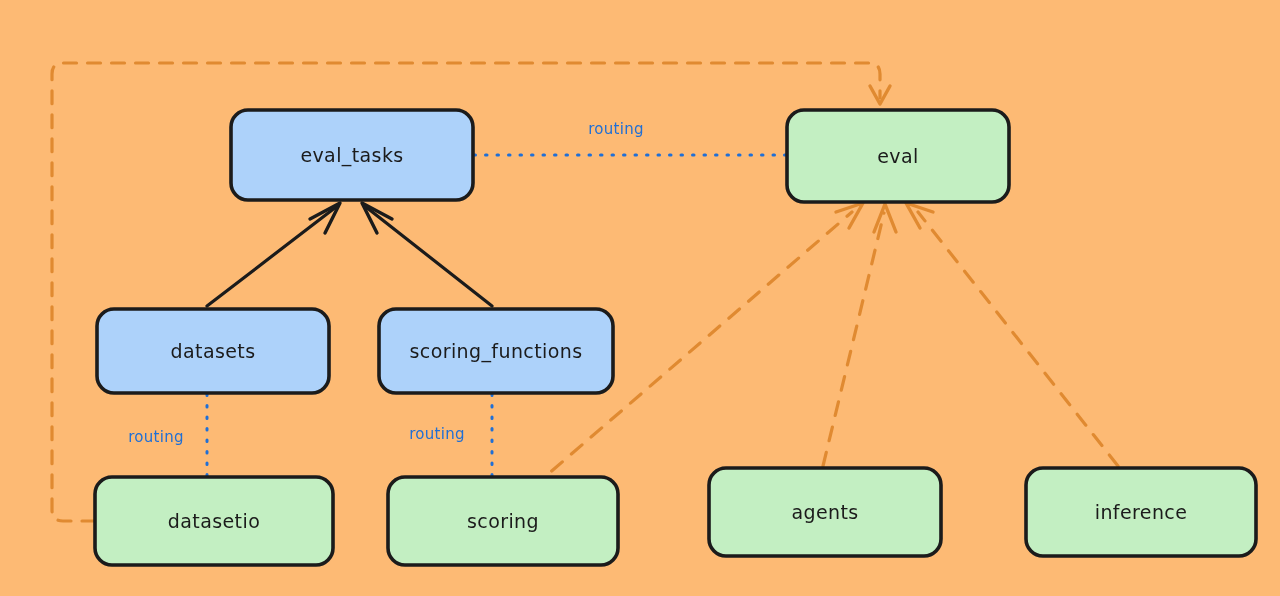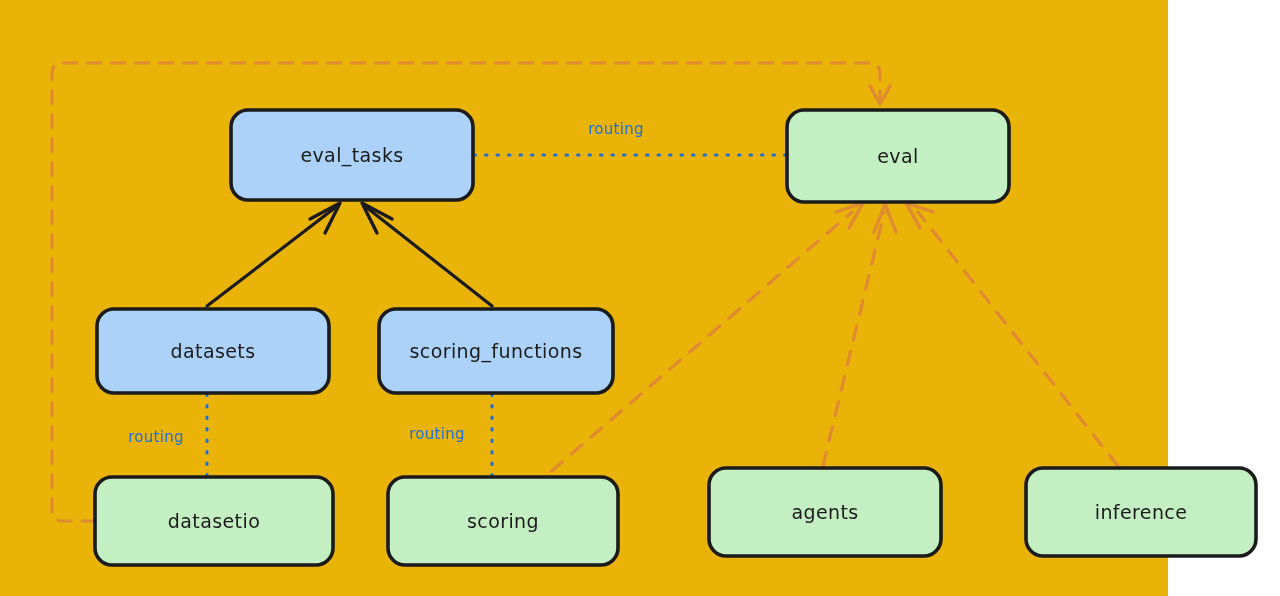--- a/index.html
+++ b/index.html
@@ -9,23 +9,23 @@
     background: #ffffff;
   }
   body {
     width: 1280px;
     height: 596px;
     font-family: "DejaVu Sans", sans-serif;
     overflow: hidden;
   }
   #diagram-root {
     position: relative;
-    width: 1168px;
+    width: 1280px;
     height: 596px;
-    background: #eab308;
+    background: #fdba74;
   }
   #diagram-svg {
     position: absolute;
     inset: 0;
     width: 1280px;
     height: 596px;
   }
   .node-label {
     font-family: "DejaVu Sans", sans-serif;
     font-size: 19px;

